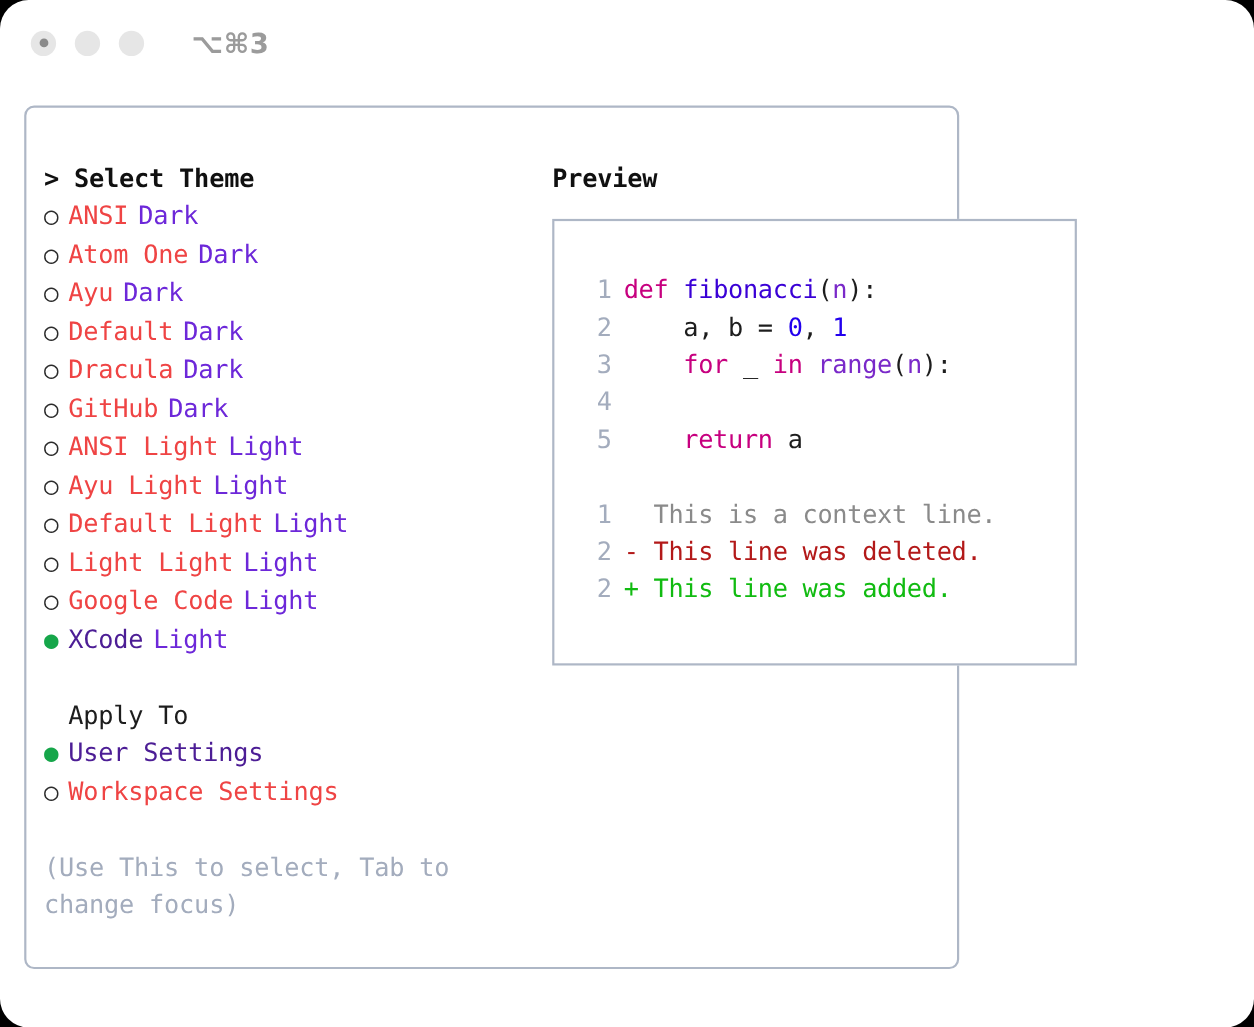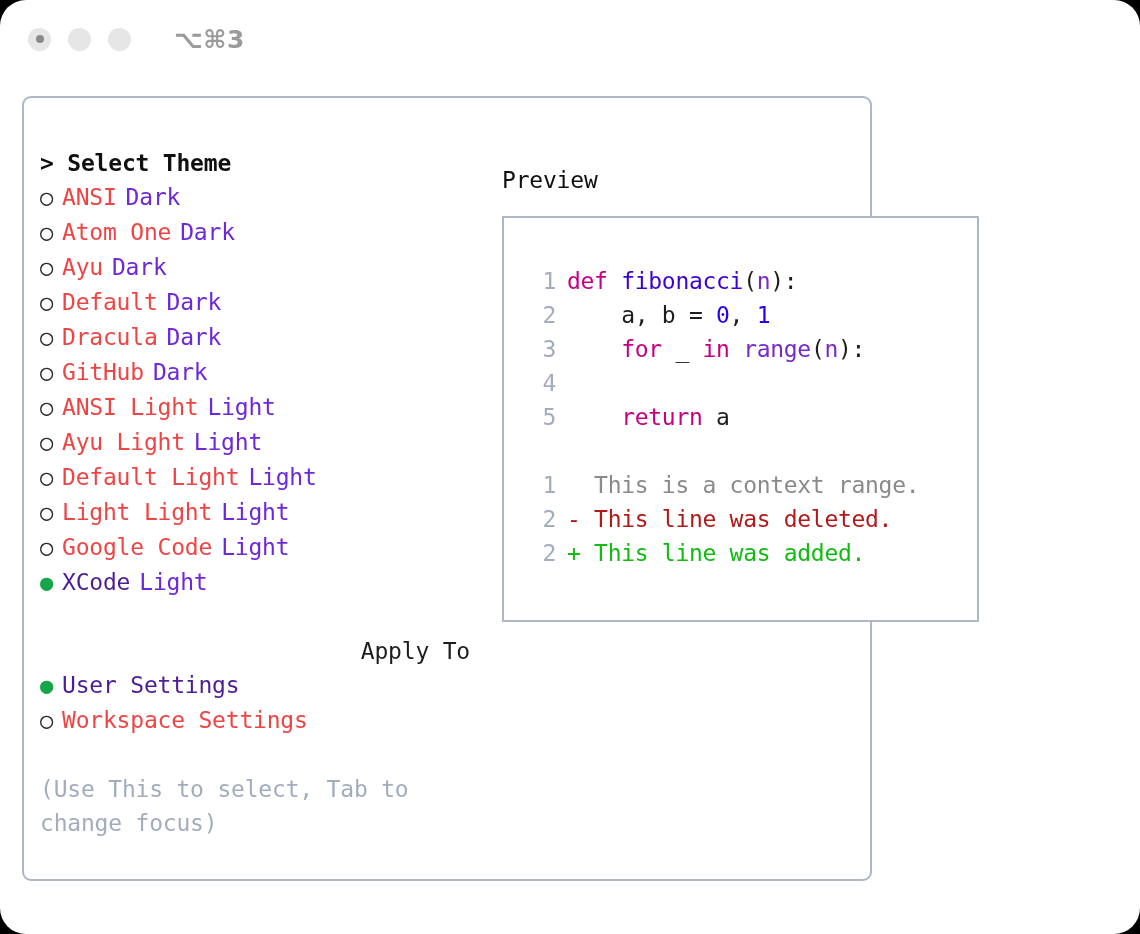--- a/index.html
+++ b/index.html
@@ -110,46 +110,44 @@
     color: #6d28d9;
     margin-left: 9px;
   }
   .apply-head {
     font-size: 23px;
     color: #1d1d1d;
     line-height: 34px;
     padding-left: 22px;
     white-space: pre;
     letter-spacing: -0.2px;
-    text-align: right;
   }
   .spacer-row { height: 34px; }
   .hint {
     margin-top: 34px;
     font-size: 23px;
     line-height: 34px;
     color: #a3acbd;
     width: 400px;
     letter-spacing: -0.2px;
   }
 
   
   .right-col {
     position: absolute;
     left: 478px;
     top: 48px;
     width: 490px;
   }
   .preview-head {
     font-size: 23px;
-    font-weight: normal;
+    font-weight: bold;
     color: #101010;
     line-height: 34px;
     letter-spacing: -0.2px;
-    margin-top: 17px;
   }
   .preview-box {
     margin-top: 19px;
     width: 477px;
     height: 406px;
     border: 2px solid #aeb7c6;
     box-sizing: border-box;
     background: #ffffff;
     padding: 46px 0 0 18px;
   }
@@ -231,21 +229,21 @@
       <div class="preview-box">
         <div id="code-block">
             <div class="code-line"><span class="ln">1</span><span><span class="k">def </span><span class="fn">fibonacci</span><span class="op">(</span><span class="pu">n</span><span class="op">):</span></span></div>
             <div class="code-line"><span class="ln">2</span><span><span class="id">    a, b = </span><span class="nu">0</span><span class="op">, </span><span class="nu">1</span></span></div>
             <div class="code-line"><span class="ln">3</span><span><span class="k">    for</span><span class="id"> _ </span><span class="k">in </span><span class="pu">range</span><span class="op">(</span><span class="pu">n</span><span class="op">):</span></span></div>
             <div class="code-line"><span class="ln">4</span></div>
             <div class="code-line"><span class="ln">5</span><span><span class="k">    return</span><span class="id"> a</span></span></div>
           </div>
         <div class="code-line blank"></div>
         <div id="diff-block">
-            <div class="code-line"><span class="ln">1</span><span class="ctx"> </span><span class="ctx"> This is a context range.</span></div>
+            <div class="code-line"><span class="ln">1</span><span class="ctx"> </span><span class="ctx"> This is a context line.</span></div>
             <div class="code-line"><span class="ln">2</span><span class="del">-</span><span class="del"> This line was deleted.</span></div>
             <div class="code-line"><span class="ln">2</span><span class="add">+</span><span class="add"> This line was added.</span></div>
           </div>
       </div>
     </div>
 
   </div>
 </div>
 
 </body></html>

